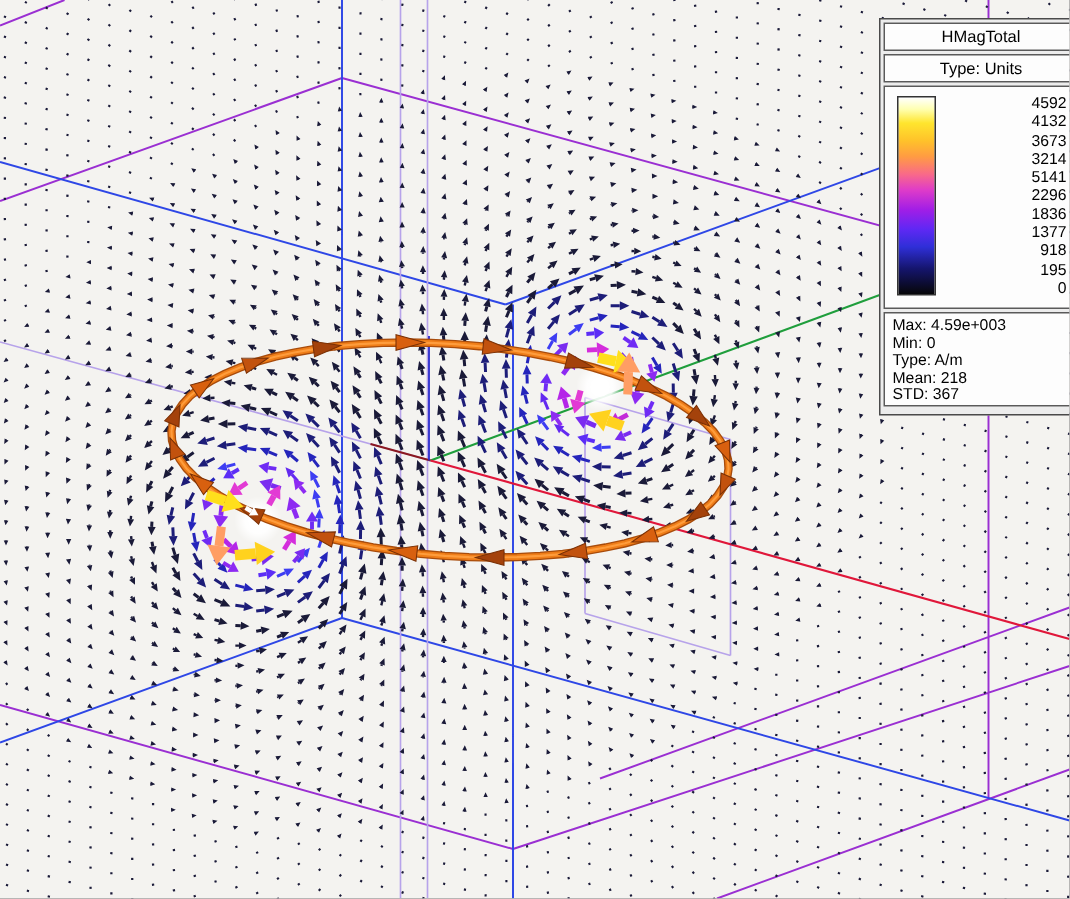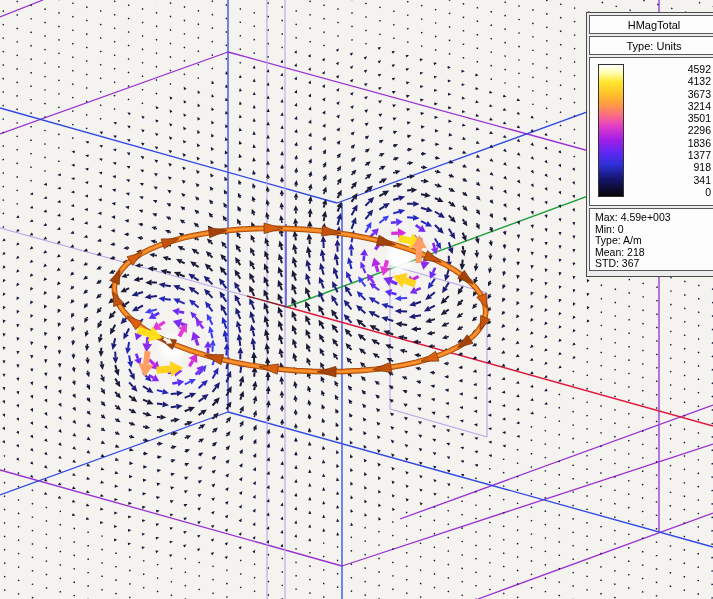--- a/index.html
+++ b/index.html
@@ -189,26 +189,26 @@
   <div class="legend">
     <div class="lg-box lg-title">HMagTotal</div>
     <div class="lg-box lg-type">Type: Units</div>
     <div class="lg-box lg-scale">
       <div class="lg-bar" id="lg-bar" style="background: linear-gradient(rgb(255, 255, 255) 0%, rgb(255, 255, 176) 6%, rgb(255, 229, 46) 13%, rgb(255, 194, 42) 22%, rgb(255, 156, 66) 30%, rgb(249, 106, 136) 39%, rgb(223, 60, 200) 47%, rgb(162, 30, 230) 57%, rgb(95, 40, 244) 67%, rgb(47, 47, 216) 76%, rgb(21, 21, 110) 87%, rgb(6, 6, 8) 100%);"></div>
       <div class="lg-ticks" id="lg-ticks">
           <div>4592</div>
           <div>4132</div>
           <div>3673</div>
           <div>3214</div>
-          <div>3501</div>
+          <div>5141</div>
           <div>2296</div>
           <div>1836</div>
           <div>1377</div>
           <div>918</div>
-          <div>341</div>
+          <div>195</div>
           <div>0</div>
         </div>
     </div>
     <div class="lg-box lg-stats" id="lg-stats">
         <div>Max: 4.59e+003</div>
         <div>Min: 0</div>
         <div>Type: A/m</div>
         <div>Mean: 218</div>
         <div>STD: 367</div>
       </div>

